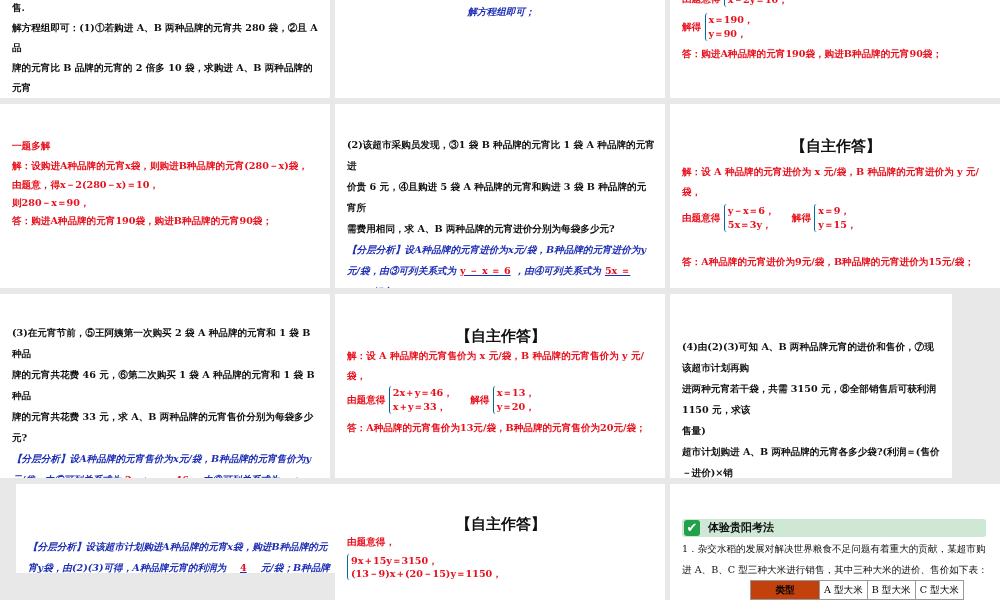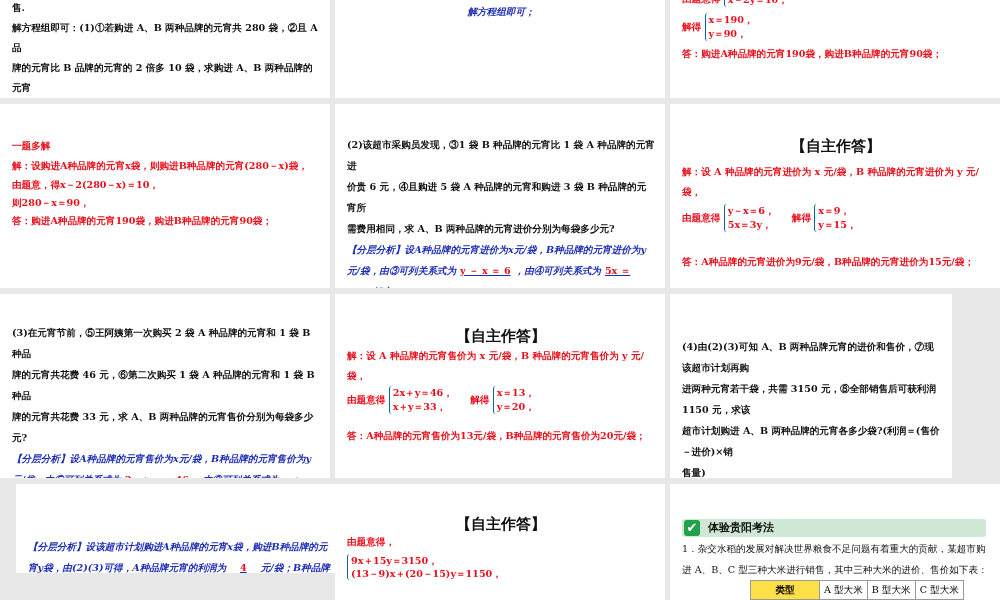--- a/index.html
+++ b/index.html
@@ -11,21 +11,21 @@
   .blue { color:#1f2fb5; font-style:italic; }
   .ans { color:#e8101c; font-style:normal; text-decoration:underline; text-decoration-color:#1f2fb5; padding:0 4px; }
   .head { color:#111; font-family:Liberation Serif, serif; font-weight:bold; font-size:15px;text-align:center; }
   .brace { display:inline-block; vertical-align:middle; border-left:1px solid #0369a1; padding-left:3px; line-height:14px; border-radius:3px 0 0 3px; }
   .line { display:block; }
   .banner { position:absolute; left:12px; right:14px; top:35px; height:18px; background:#cfe8d6; border-radius:3px;
             font-family:"DejaVu Sans","Liberation Sans",sans-serif; font-weight:bold; font-size:11px; line-height:18px; padding-left:26px; color:#111; }
   .check { position:absolute; left:2px; top:1px; width:16px; height:16px; background:#22a14a; border-radius:3px; color:#fff; font-size:13px; line-height:16px; text-align:center; }
   table.rice { position:absolute; left:80px; top:96px; border-collapse:collapse; font-size:9.6px; }
   table.rice td { border:1px solid #999; padding:1px 4px; height:16px; }
-  table.rice td.hd { background:#fde047; font-weight:bold; text-align:center; width:60px; font-family:"DejaVu Sans","Liberation Sans",sans-serif;margin-top:28px; }
+  table.rice td.hd { background:#c2410c; font-weight:bold; text-align:center; width:60px; font-family:"DejaVu Sans","Liberation Sans",sans-serif;margin-top:28px; }
 </style>
 </head>
 <body>
 
 <div class="slide" style="left:0;top:0;width:330px;height:98px;">
   <div class="txt" style="top:-2px;">
     <span class="line">售.</span>
     <span class="line">解方程组即可：(1)①若购进 A、B 两种品牌的元宵共 280 袋，②且 A 品</span>
     <span class="line">牌的元宵比 B 品牌的元宵的 2 倍多 10 袋，求购进 A、B 两种品牌的元宵</span>
 
@@ -125,31 +125,31 @@
         <span class="brace">
           <span class="line">2x＋y＝46，</span>
           <span class="line">x＋y＝33，</span>
         </span>
         <span style="margin-left:14px;">解得</span>
         <span class="brace">
           <span class="line">x＝13，</span>
           <span class="line">y＝20，</span>
         </span>
       </div>
-      <span class="line" style="margin-top:12px;">答：A种品牌的元宵售价为13元/袋，B种品牌的元宵售价为20元/袋；</span>
+      <span class="line" style="margin-top:4px;">答：A种品牌的元宵售价为13元/袋，B种品牌的元宵售价为20元/袋；</span>
     </div>
   </div>
 </div>
 
 <div class="slide" style="left:670px;top:294px;width:282px;height:184px;padding-left:12px;">
   <div class="txt" style="top:42px;line-height:21px;">
     <span class="line">(4)由(2)(3)可知 A、B 两种品牌元宵的进价和售价，⑦现该超市计划再购</span>
     <span class="line">进两种元宵若干袋，共需 3150 元，⑧全部销售后可获利润 1150 元，求该</span>
+    <span class="line">售量)</span>
     <span class="line">超市计划购进 A、B 两种品牌的元宵各多少袋?(利润＝(售价－进价)×销</span>
-    <span class="line">售量)</span>
   </div>
 </div>
 
 <div class="slide" style="left:16px;top:484px;width:330px;height:89px;">
   <div class="txt blue" style="top:52px;line-height:21px;">
     <span class="line">【分层分析】设该超市计划购进A种品牌的元宵x袋，购进B种品牌的元</span>
     <span class="line">
       <span>宵y袋，由(2)(3)可得，A种品牌元宵的利润为</span><span class="ans" style="padding:0 14px;">4</span><span>元/袋；B种品牌元</span>
     </span>
     <span class="line">

